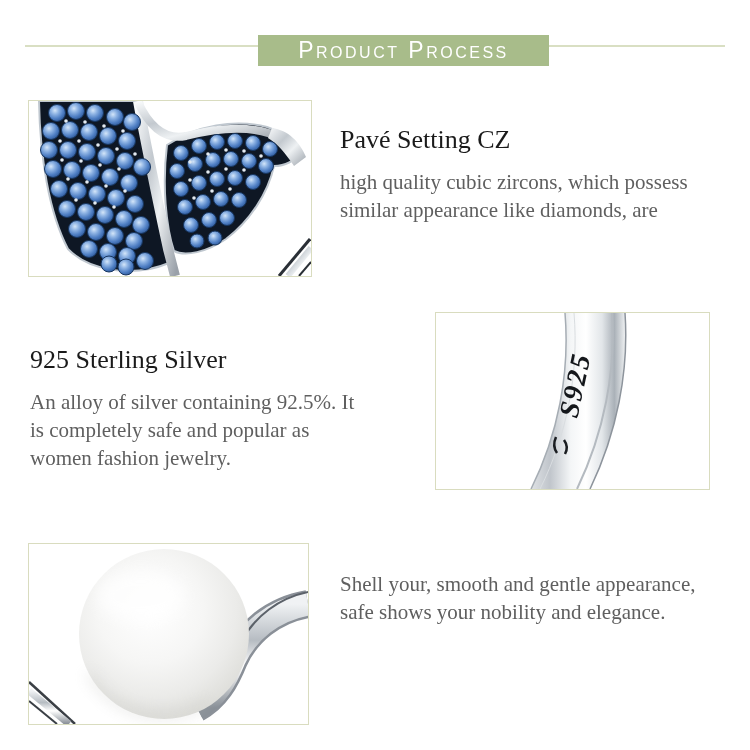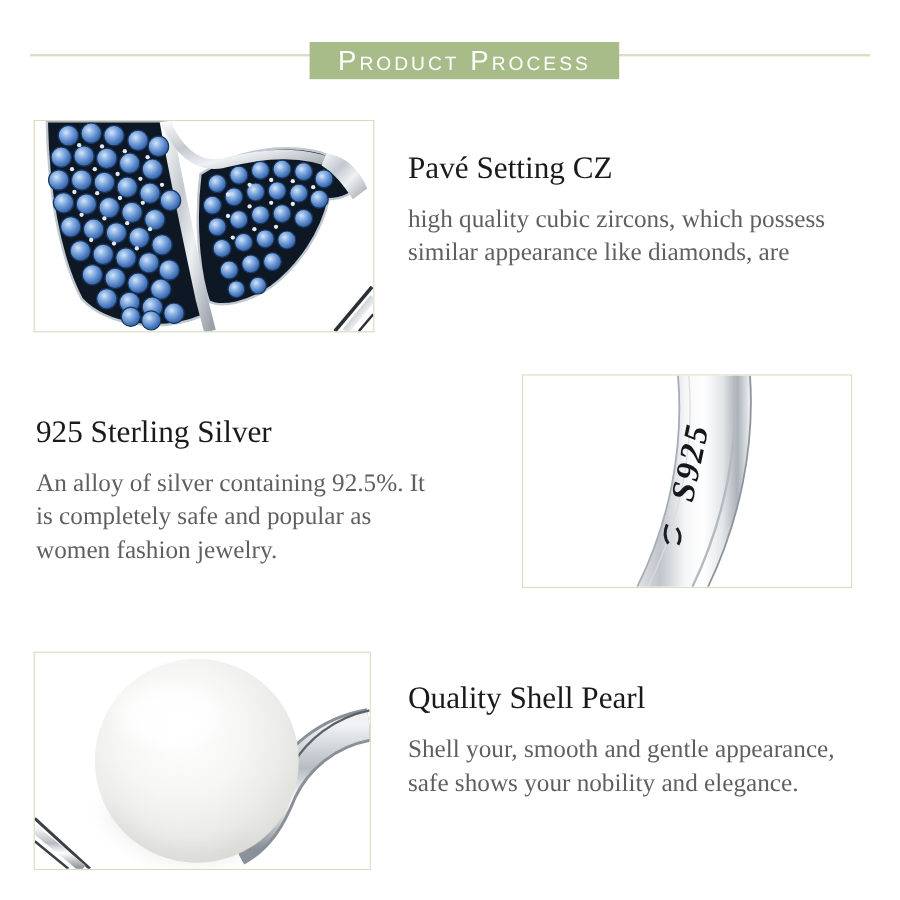--- a/index.html
+++ b/index.html
@@ -1,20 +1,20 @@
 <!DOCTYPE html>
 <html><head>
 <meta charset="utf-8">
 <style>
   html,body{margin:0;padding:0;background:#fff;}
   #stage{position:relative;width:750px;height:750px;background:#fff;overflow:hidden;
          font-family:"Liberation Serif",serif;}
   
   .hline{position:absolute;top:45px;left:25px;width:700px;height:2px;background:#d9dfc3;}
-  .hbox{position:absolute;left:258px;top:35px;width:258px;height:31px;background:#a8bc8a;
+  .hbox{position:absolute;left:258px;top:35px;width:291px;height:31px;background:#a8bc8a;
         display:flex;align-items:center;justify-content:center;}
   .hbox span{color:#fff;font-family:"Liberation Sans",sans-serif;font-size:23px;
         font-variant:small-caps;letter-spacing:2.5px;line-height:31px;}
   
   .frame{position:absolute;border:1px solid #d9dcbf;background:#fff;}
   .frame svg{display:block;}
   #img1{left:28px;top:100px;width:282px;height:175px;}
   #img2{left:435px;top:312px;width:273px;height:176px;}
   #img3{left:28px;top:543px;width:279px;height:180px;}
   
@@ -255,20 +255,19 @@
       </g>
       <g>
         <circle cx="135" cy="90" r="85" fill="url(#pearlG)"></circle>
         <ellipse cx="112" cy="52" rx="44" ry="26" fill="#ffffff" opacity="0.75" filter="url(#soft)"></ellipse>
         <path d="M60,130 a85,85 0 0,0 120,28" fill="none" stroke="#c2c2be" stroke-width="6" opacity="0.45" filter="url(#soft)"></path>
       </g>
     </svg>
   </div>
 
   <div id="txt3" class="tblock">
-    <h2>Quality Shell Pearl</h2>
     <div class="body">
       <div>Shell your, smooth and gentle appearance,</div>
       <div>safe shows your nobility and elegance.</div>
     </div>
   </div>
 
 </div>
 
 </body></html>

